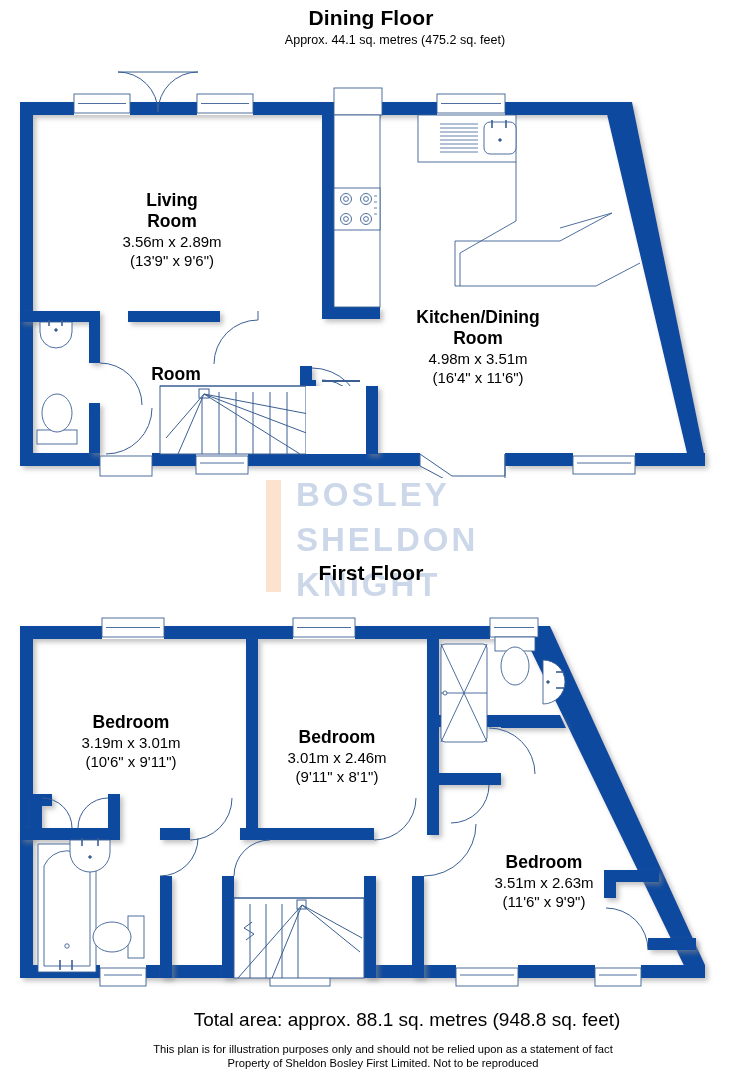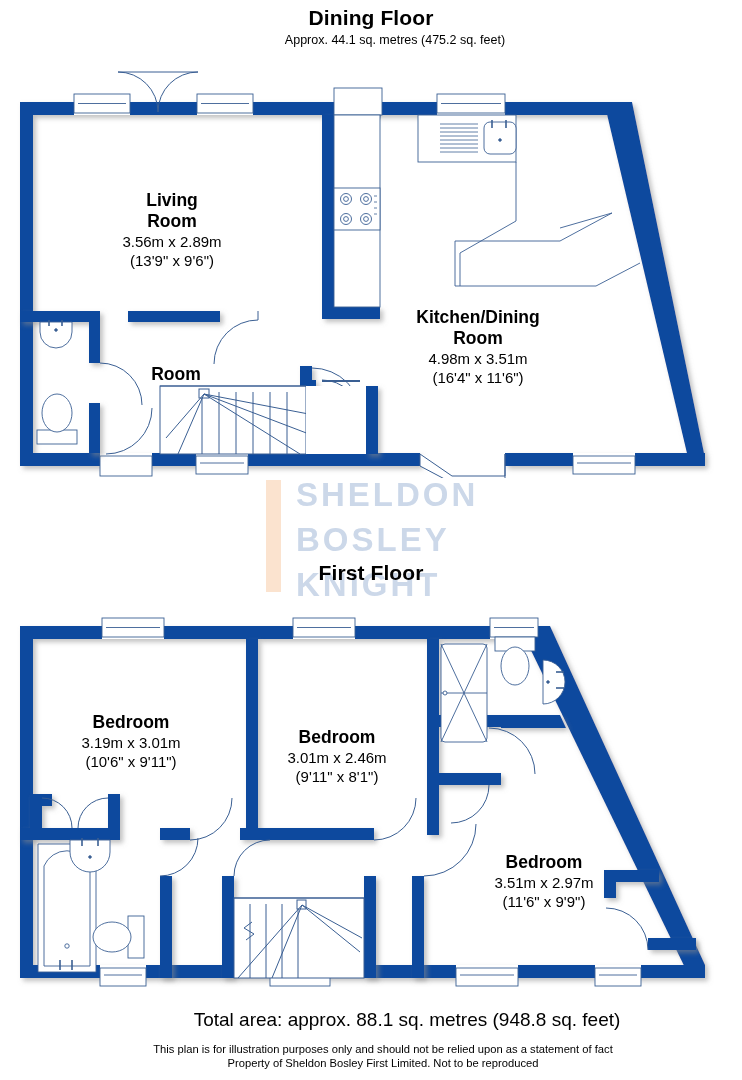--- a/index.html
+++ b/index.html
@@ -334,22 +334,22 @@
     <span class="rimp">(16'4" x 11'6")</span>
   </div>
 
   <div class="room-label" id="lbl-hall">
     <span class="rname">Room</span>
   </div>
 
   <div class="watermark">
     <div class="wm-bar"></div>
     <div class="wm-text">
+      <span>BOSLEY</span>
       <span>SHELDON</span>
-      <span>BOSLEY</span>
       <span>KNIGHT</span>
     </div>
   </div>
 
   <div class="floor-title" id="ff-title">First Floor</div>
 
   <svg class="plan-svg" id="svg-first" width="742" height="390" viewBox="0 0 742 390">
     <defs>
       <filter id="shadowF" x="-20%" y="-20%" width="150%" height="150%">
         <feDropShadow dx="3" dy="3" stdDeviation="2.4" flood-color="#8d8d8d" flood-opacity="0.55"></feDropShadow>
@@ -509,21 +509,21 @@
   </div>
 
   <div class="room-label" id="lbl-bed2">
     <span class="rname">Bedroom</span>
     <span class="rdim">3.01m x 2.46m</span>
     <span class="rimp">(9'11" x 8'1")</span>
   </div>
 
   <div class="room-label" id="lbl-bed3">
     <span class="rname">Bedroom</span>
-    <span class="rdim">3.51m x 2.97m</span>
+    <span class="rdim">3.51m x 2.63m</span>
     <span class="rimp">(11'6" x 9'9")</span>
   </div>
 
   <div class="total-area">Total area: approx. 88.1 sq. metres (948.8 sq. feet)</div>
   <div class="disclaimer">
     <div>This plan is for illustration purposes only and should not be relied upon as a statement of fact</div>
     <div>Property of Sheldon Bosley First Limited.  Not to be reproduced</div>
   </div>
 
 </div>

